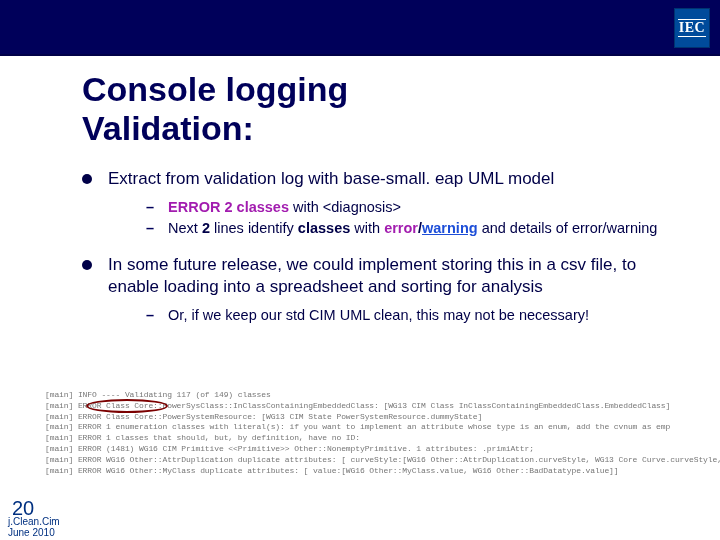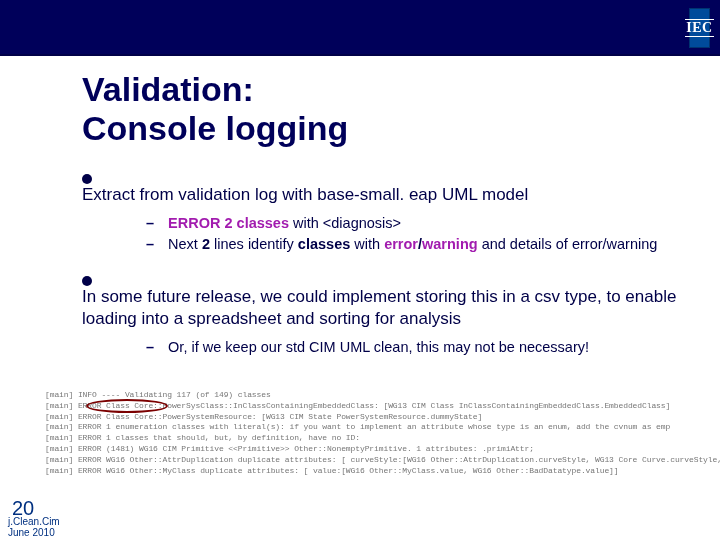--- a/index.html
+++ b/index.html
@@ -1,72 +1,72 @@
 <!DOCTYPE html>
 <html><head>
 <meta charset="utf-8">
 <style>
   * { box-sizing: border-box; margin: 0; padding: 0; }
   html, body { width: 720px; height: 540px; font-family: Arial, Helvetica, sans-serif; background: #fff; }
   .slide { position: relative; width: 720px; height: 540px; background: #fff; }
   .topbar { position: absolute; top: 0; left: 0; right: 0; height: 56px; background: #00005a; border-bottom: 2px solid #000048; }
-  .logo { position: absolute; top: 8px; right: 10px; width: 21px; height: 40px; background: #004b9b; display: flex; align-items: center; justify-content: center; border: 1px solid #003370; }
+  .logo { position: absolute; top: 8px; right: 10px; width: 36px; height: 40px; background: #004b9b; display: flex; align-items: center; justify-content: center; border: 1px solid #003370; }
   .logo-text { color: #fff; font-weight: bold; font-size: 14px; font-family: "Times New Roman", serif; letter-spacing: 0.5px; border-bottom: 1px solid #fff; border-top: 1px solid #fff; padding: 0 1px; }
   .title { position: absolute; top: 70px; left: 82px; color: #00005a; font-size: 34px; font-weight: bold; line-height: 1.15; }
   .body { position: absolute; top: 168px; left: 82px; right: 36px; color: #000048; font-size: 17px; line-height: 1.3; }
-  .b1 { display: flex; margin-bottom: 8px; flex-direction: column; }
+  .b1 { display: flex; margin-bottom: 8px; }
   .b1 .bullet { width: 10px; height: 10px; background: #000048; border-radius: 50%; margin-top: 6px; margin-right: 16px; flex-shrink: 0; }
   .b1 .txt { flex: 1; }
   .b2list { margin: 6px 0 16px 64px; font-size: 14.5px; font-weight: bold; color: #00005a; }
   .b2 { display: flex; margin-bottom: 2px; }
   .b2 .dash { margin-right: 14px; flex-shrink: 0; }
   .b2 .txt { flex: 1; }
   .err { color: #a21caf; }
-  .grn { color: #a21caf; }
+  .grn { color: #1d4ed8; text-decoration: underline; }
   .nrm { font-weight: normal; color: #000048; }
   .logarea { position: absolute; left: 45px; right: 6px; top: 390px; height: 115px; }
   .logarea .line { white-space: nowrap; font-family: "Courier New", monospace; font-size: 8px; color: #777; letter-spacing: -0.1px; filter: blur(0.35px); line-height: 1.35; }
   .circled { position: absolute; top: 399px; left: 86px; width: 82px; height: 14px; border: 2px solid #7b0000; border-radius: 50%/50%; pointer-events: none; }
   .pagenum { position: absolute; bottom: 20px; left: 12px; font-size: 20px; color: #003080; font-weight: normal; }
   .footer { position: absolute; bottom: 2px; left: 8px; font-size: 10px; color: #003080; line-height: 1.1; }
 </style>
 </head>
 <body>
 
 <div class="slide">
   <div class="topbar">
     <div class="logo">
       <span class="logo-text">IEC</span>
     </div>
   </div>
 
   <div class="title">
+    <div>Console logging</div>
     <div>Validation:</div>
-    <div>Console logging</div>
   </div>
 
   <div class="body">
     <div class="b1">
       <div class="bullet"></div>
       <div class="txt">Extract from validation log with base-small. eap UML model</div>
     </div>
     <div class="b2list">
       <div class="b2">
         <div class="dash">–</div>
         <div class="txt"><span class="err">ERROR 2 classes</span><span class="nrm"> with &lt;diagnosis&gt;</span></div>
       </div>
       <div class="b2">
         <div class="dash">–</div>
         <div class="txt nrm">Next <b>2</b> lines identify <b>classes</b> with <b><span class="err">error</span>/<span class="grn">warning</span></b> and details of error/warning</div>
       </div>
     </div>
 
     <div class="b1">
       <div class="bullet"></div>
-      <div class="txt">In some future release, we could implement storing this in a csv type, to enable loading into a spreadsheet and sorting for analysis</div>
+      <div class="txt">In some future release, we could implement storing this in a csv file, to enable loading into a spreadsheet and sorting for analysis</div>
     </div>
     <div class="b2list">
       <div class="b2">
         <div class="dash">–</div>
         <div class="txt nrm">Or, if we keep our std CIM UML clean, this may not be necessary!</div>
       </div>
     </div>
   </div>
 
   <div class="logarea">

